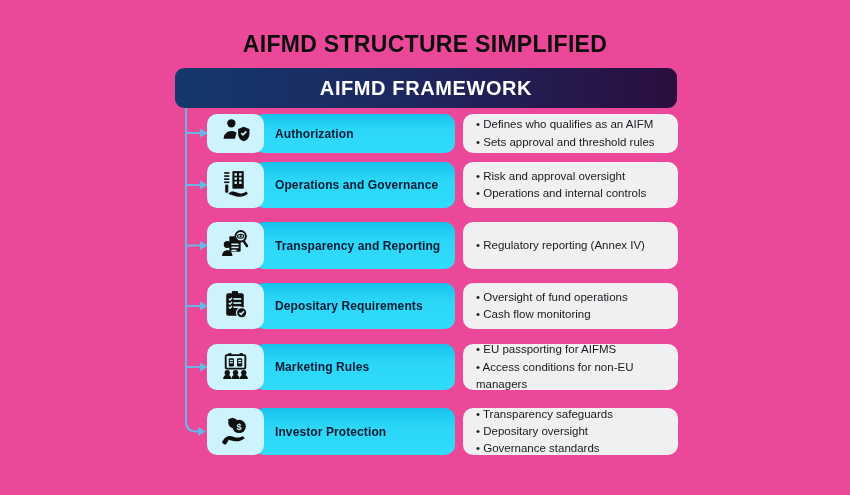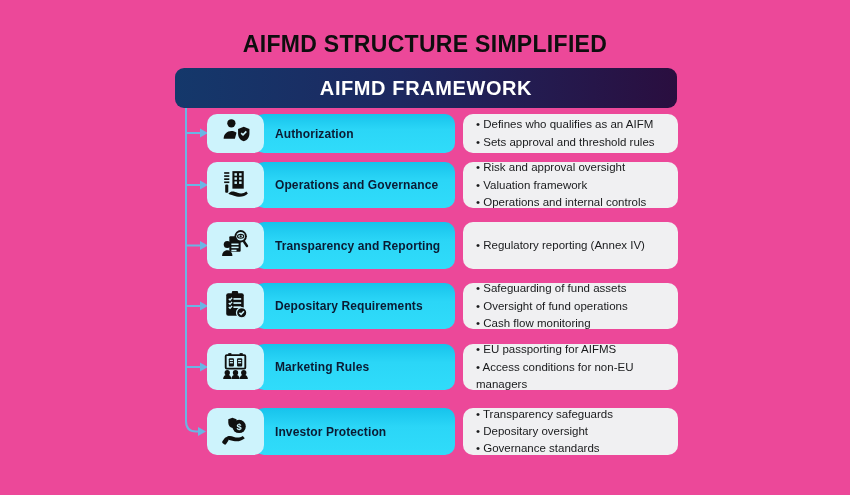--- a/index.html
+++ b/index.html
@@ -111,21 +111,20 @@
                 <rect x="19.5" y="14" width="2.4" height="2.4"></rect>
               </g>
               <path d="M9 26c3-3.5 6-2 9-1s6 .8 8.5-1.2l1.5 2c-3 3-7.5 3.7-11 2.7C13.5 27.5 11 27 9 26z" fill="#101010"></path>
             </svg></span>
       </div>
       <div class="bar">
         <span class="bar-label">Operations and Governance</span>
       </div>
       <div class="bullets">
           <div class="bullet">• Risk and approval oversight</div>
-          <div class="bullet">• Valuation framework</div>
           <div class="bullet">• Operations and internal controls</div>
         </div>
     </div>
       <div class="row" style="top: 222px; height: 47px;">
       <div class="tile">
         <span class="icon-slot"><svg viewBox="0 0 32 32" width="33" height="33">
               <g fill="#101010">
                 <rect x="10" y="9" width="11" height="15" rx="1"></rect>
                 <circle cx="8" cy="17" r="3.4"></circle>
                 <path d="M3 28c0-3.3 2.2-5.5 5-5.5s5 2.2 5 5.5z"></path>
@@ -163,21 +162,20 @@
                 <rect x="14" y="17.8" width="7.5" height="1.6"></rect>
               </g>
               <circle cx="22" cy="24" r="5" fill="#101010" stroke="#cdf3fc" stroke-width="1.2"></circle>
               <path d="M19.8 24l1.6 1.6 2.8-3" stroke="#cdf3fc" stroke-width="1.5" fill="none"></path>
             </svg></span>
       </div>
       <div class="bar">
         <span class="bar-label">Depositary Requirements</span>
       </div>
       <div class="bullets">
-          <div class="bullet">• Safeguarding of fund assets</div>
           <div class="bullet">• Oversight of fund operations</div>
           <div class="bullet">• Cash flow monitoring</div>
         </div>
     </div>
       <div class="row" style="top: 344px; height: 46px;">
       <div class="tile">
         <span class="icon-slot"><svg viewBox="0 0 32 32" width="33" height="33">
               <g fill="none" stroke="#101010" stroke-width="1.8">
                 <rect x="6.5" y="6" width="19" height="13" rx="1"></rect>
               </g>

